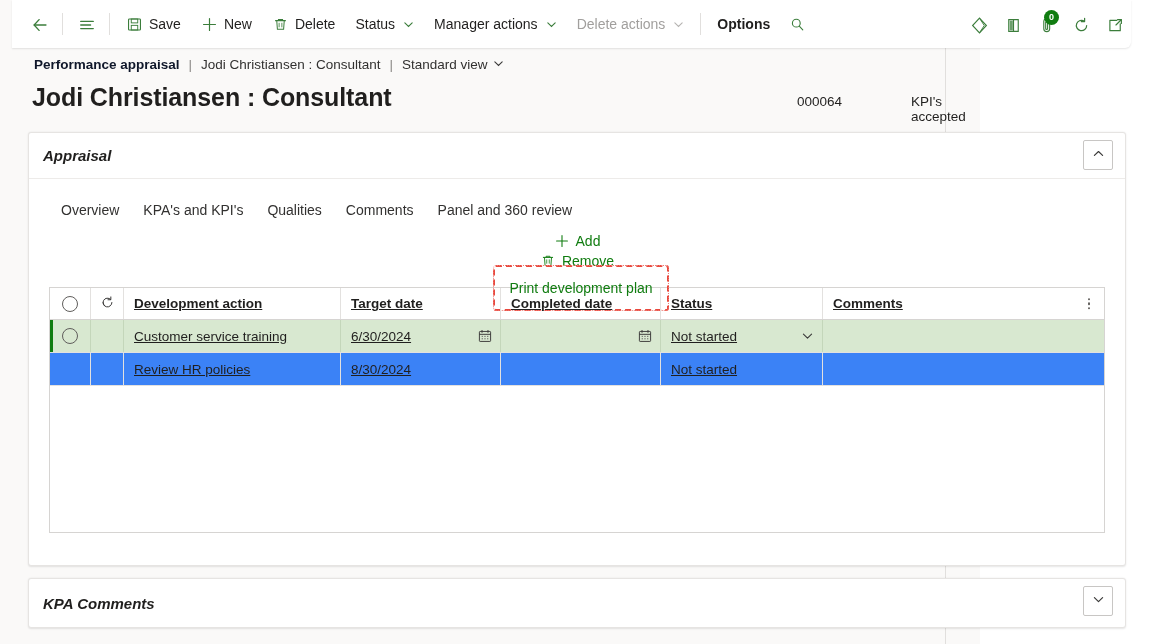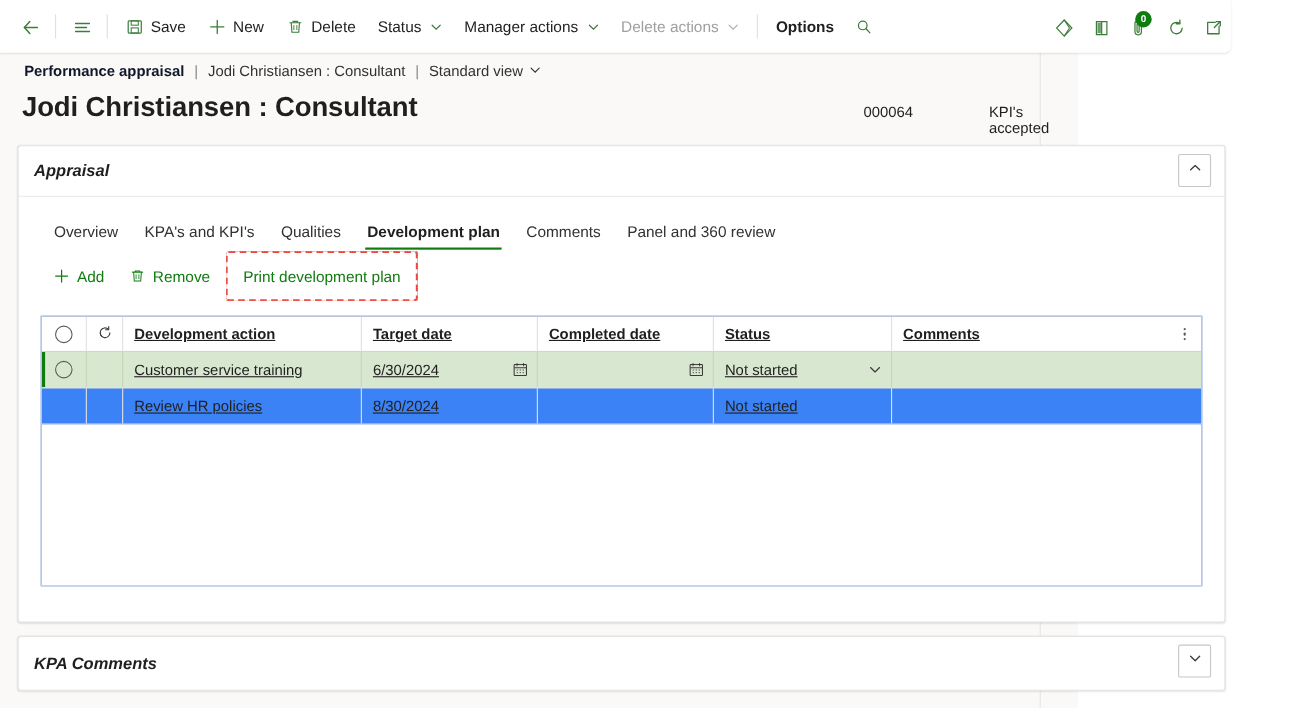--- a/index.html
+++ b/index.html
@@ -11,20 +11,21 @@
     color: #201f1e;
     overflow: hidden;
   }
 
   
   .page {
     position: relative;
     width: 980px; height: 644px;
     background: #faf9f8;
     display: flex;
+    padding-left: 12px;
   }
   .main-col {
     width: 1130px;
     height: 644px;
     position: relative;
     background: #faf9f8;
   }
   .right-rail {
     width: 42px;
     height: 644px;
@@ -201,20 +202,21 @@
   }
 
   
   .grid-toolbar {
     display: flex;
     align-items: center;
     padding: 0 22px;
     height: 36px;
     margin-top: 6px;
     gap: 4px;
+    flex-direction: column;
   }
   .gt-btn {
     display: inline-flex;
     align-items: center;
     gap: 6px;
     height: 30px;
     padding: 0 9px;
     font-size: 14px;
     color: #107c10;
     border-radius: 2px;
@@ -505,21 +507,20 @@
                 <path d="M2.6 9L7 4.9 11.4 9" fill="none" stroke="#3b3a39" stroke-width="1.3" stroke-linecap="round" stroke-linejoin="round"></path>
               </svg>
           </span>
         </span>
       </div>
 
       <div class="tabstrip">
         <div class="tab">Overview</div>
         <div class="tab">KPA's and KPI's</div>
         <div class="tab">Qualities</div>
-        <div class="tab active">Development plan</div>
         <div class="tab">Comments</div>
         <div class="tab">Panel and 360 review</div>
       </div>
 
       <div class="grid-toolbar">
         <div class="gt-btn">
           <span class="cb-ico">
             <svg viewBox="0 0 20 20" width="16" height="16">
                 <path d="M10 3.2v13.6M3.2 10h13.6" stroke="#107c10" stroke-width="1.35" stroke-linecap="round"></path>
               </svg>

